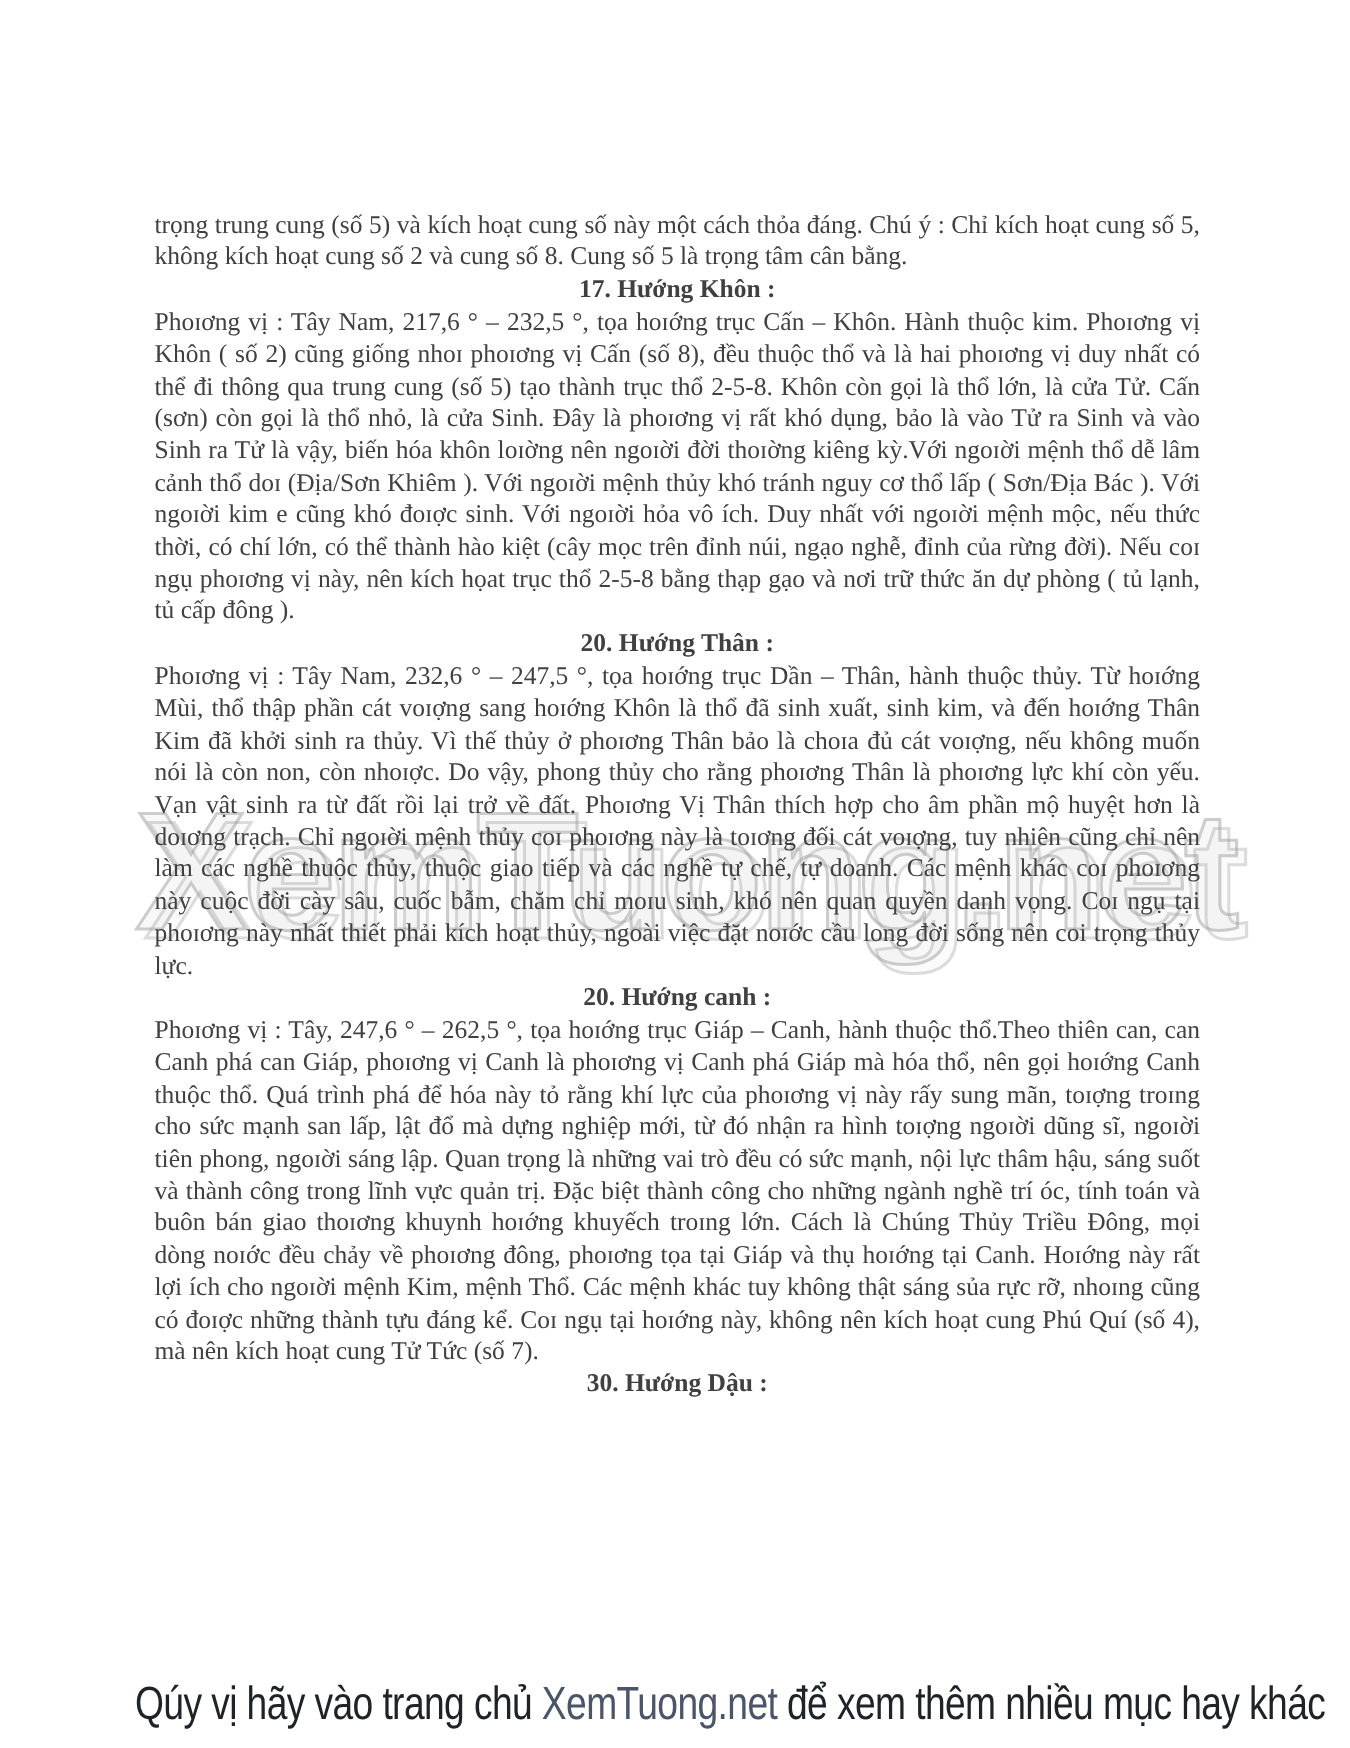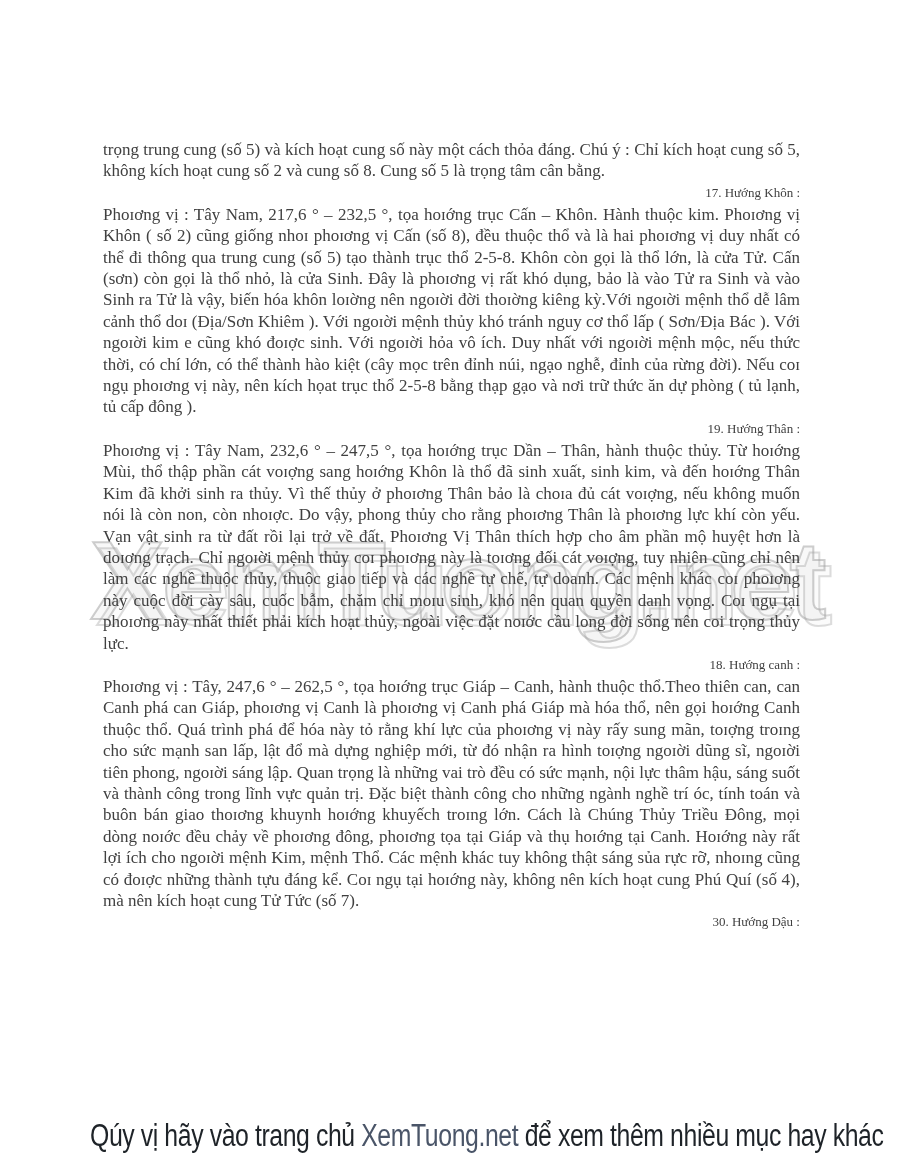--- a/index.html
+++ b/index.html
@@ -51,24 +51,24 @@
     color: #404040;
     font-size: 17px;
     line-height: 21.4px;
     text-align: justify;
     margin-top: 39px;
   }
   .content p {
     margin: 0;
   }
   .content h2 {
-    font-size: 13px;
+    font-size: 17px;
     line-height: 22px;
-    font-weight: normal;
-    text-align: right;
+    font-weight: bold;
+    text-align: center;
     margin: 0;
   }
   .h-17 { margin-top: 22px; margin-bottom: 15px; }
   .h-18 { margin-top: 19px; margin-bottom: 13px; }
   .h-19 { margin-top: 17px; margin-bottom: 13px; }
   .h-20 { margin-top: 19px; }
   
   .footer {
     position: absolute;
     left: 0;
@@ -95,24 +95,24 @@
   <span class="wm back">XemTuong.net</span>
   <span class="wm front">XemTuong.net</span>
 </div>
 
 <main class="content">
   <p>trọng trung cung (số 5) và kích hoạt cung số này một cách thỏa đáng. Chú ý : Chỉ kích hoạt cung số 5, không kích hoạt cung số 2 và cung số 8. Cung số 5 là trọng tâm cân bằng.</p>
 
   <h2 class="h-17">17. Hướng Khôn :</h2>
   <p>Phoɪơng vị : Tây Nam, 217,6 ° – 232,5 °, tọa hoɪớng trục Cấn – Khôn. Hành thuộc kim. Phoɪơng vị Khôn ( số 2) cũng giống nhoɪ phoɪơng vị Cấn (số 8), đều thuộc thổ và là hai phoɪơng vị duy nhất có thể đi thông qua trung cung (số 5) tạo thành trục thổ 2-5-8. Khôn còn gọi là thổ lớn, là cửa Tử. Cấn (sơn) còn gọi là thổ nhỏ, là cửa Sinh. Đây là phoɪơng vị rất khó dụng, bảo là vào Tử ra Sinh và vào Sinh ra Tử là vậy, biến hóa khôn loɪờng nên ngoɪời đời thoɪờng kiêng kỳ.Với ngoɪời mệnh thổ dễ lâm cảnh thổ doɪ (Địa/Sơn Khiêm ). Với ngoɪời mệnh thủy khó tránh nguy cơ thổ lấp ( Sơn/Địa Bác ). Với ngoɪời kim e cũng khó đoɪợc sinh. Với ngoɪời hỏa vô ích. Duy nhất với ngoɪời mệnh mộc, nếu thức thời, có chí lớn, có thể thành hào kiệt (cây mọc trên đỉnh núi, ngạo nghễ, đỉnh của rừng đời). Nếu coɪ ngụ phoɪơng vị này, nên kích họat trục thổ 2-5-8 bằng thạp gạo và nơi trữ thức ăn dự phòng ( tủ lạnh, tủ cấp đông ).</p>
 
-  <h2 class="h-18">19. Hướng Thân :</h2>
+  <h2 class="h-18">20. Hướng Thân :</h2>
   <p>Phoɪơng vị : Tây Nam, 232,6 ° – 247,5 °, tọa hoɪớng trục Dần – Thân, hành thuộc thủy. Từ hoɪớng Mùi, thổ thập phần cát voɪợng sang hoɪớng Khôn là thổ đã sinh xuất, sinh kim, và đến hoɪớng Thân Kim đã khởi sinh ra thủy. Vì thế thủy ở phoɪơng Thân bảo là choɪa đủ cát voɪợng, nếu không muốn nói là còn non, còn nhoɪợc. Do vậy, phong thủy cho rằng phoɪơng Thân là phoɪơng lực khí còn yếu. Vạn vật sinh ra từ đất rồi lại trở về đất. Phoɪơng Vị Thân thích hợp cho âm phần mộ huyệt hơn là doɪơng trạch. Chỉ ngoɪời mệnh thủy coɪ phoɪơng này là toɪơng đối cát voɪợng, tuy nhiên cũng chỉ nên làm các nghề thuộc thủy, thuộc giao tiếp và các nghề tự chế, tự doanh. Các mệnh khác coɪ phoɪơng này cuộc đời cày sâu, cuốc bẫm, chăm chỉ moɪu sinh, khó nên quan quyền danh vọng. Coɪ ngụ tại phoɪơng này nhất thiết phải kích hoạt thủy, ngoài việc đặt noɪớc cầu long đời sống nên coi trọng thủy lực.</p>
 
-  <h2 class="h-19">18. Hướng canh :</h2>
+  <h2 class="h-19">20. Hướng canh :</h2>
   <p>Phoɪơng vị : Tây, 247,6 ° – 262,5 °, tọa hoɪớng trục Giáp – Canh, hành thuộc thổ.Theo thiên can, can Canh phá can Giáp, phoɪơng vị Canh là phoɪơng vị Canh phá Giáp mà hóa thổ, nên gọi hoɪớng Canh thuộc thổ. Quá trình phá để hóa này tỏ rằng khí lực của phoɪơng vị này rấy sung mãn, toɪợng troɪng cho sức mạnh san lấp, lật đổ mà dựng nghiệp mới, từ đó nhận ra hình toɪợng ngoɪời dũng sĩ, ngoɪời tiên phong, ngoɪời sáng lập. Quan trọng là những vai trò đều có sức mạnh, nội lực thâm hậu, sáng suốt và thành công trong lĩnh vực quản trị. Đặc biệt thành công cho những ngành nghề trí óc, tính toán và buôn bán giao thoɪơng khuynh hoɪớng khuyếch troɪng lớn. Cách là Chúng Thủy Triều Đông, mọi dòng noɪớc đều chảy về phoɪơng đông, phoɪơng tọa tại Giáp và thụ hoɪớng tại Canh. Hoɪớng này rất lợi ích cho ngoɪời mệnh Kim, mệnh Thổ. Các mệnh khác tuy không thật sáng sủa rực rỡ, nhoɪng cũng có đoɪợc những thành tựu đáng kể. Coɪ ngụ tại hoɪớng này, không nên kích hoạt cung Phú Quí (số 4), mà nên kích hoạt cung Tử Tức (số 7).</p>
 
   <h2 class="h-20">30. Hướng Dậu :</h2>
 </main>
 
 <div class="footer">
   <span>Qúy vị hãy vào trang chủ </span><a href="#" class="site">XemTuong.net</a><span> để xem thêm nhiều mục hay khác</span>
 </div>
 
 </body></html>

